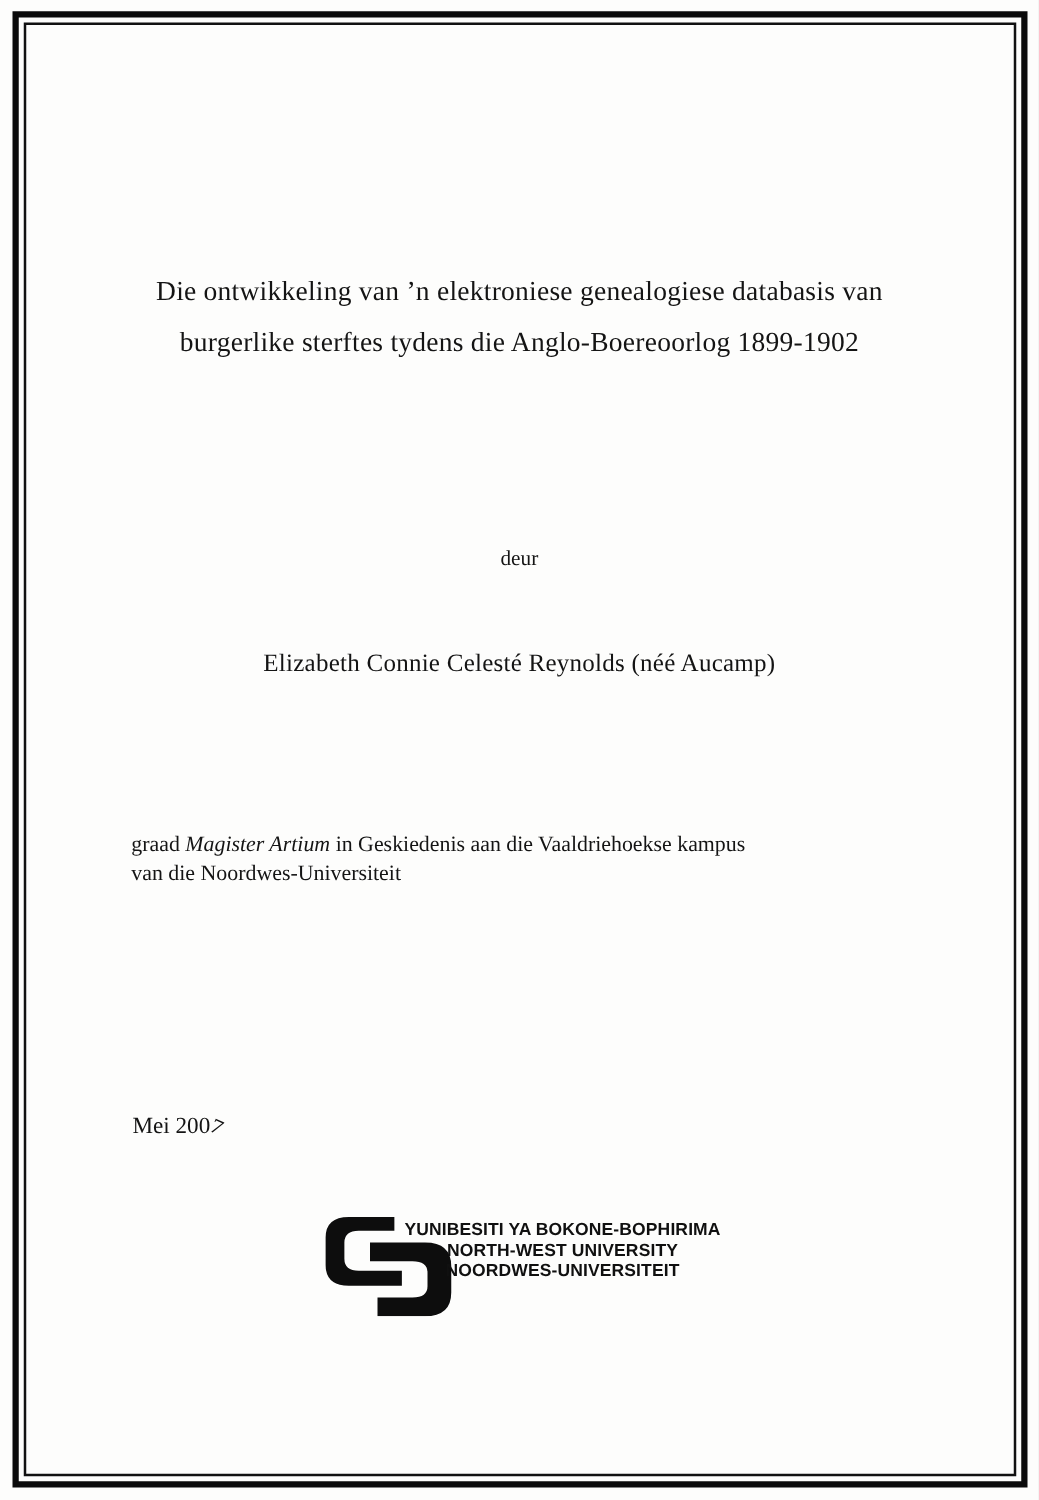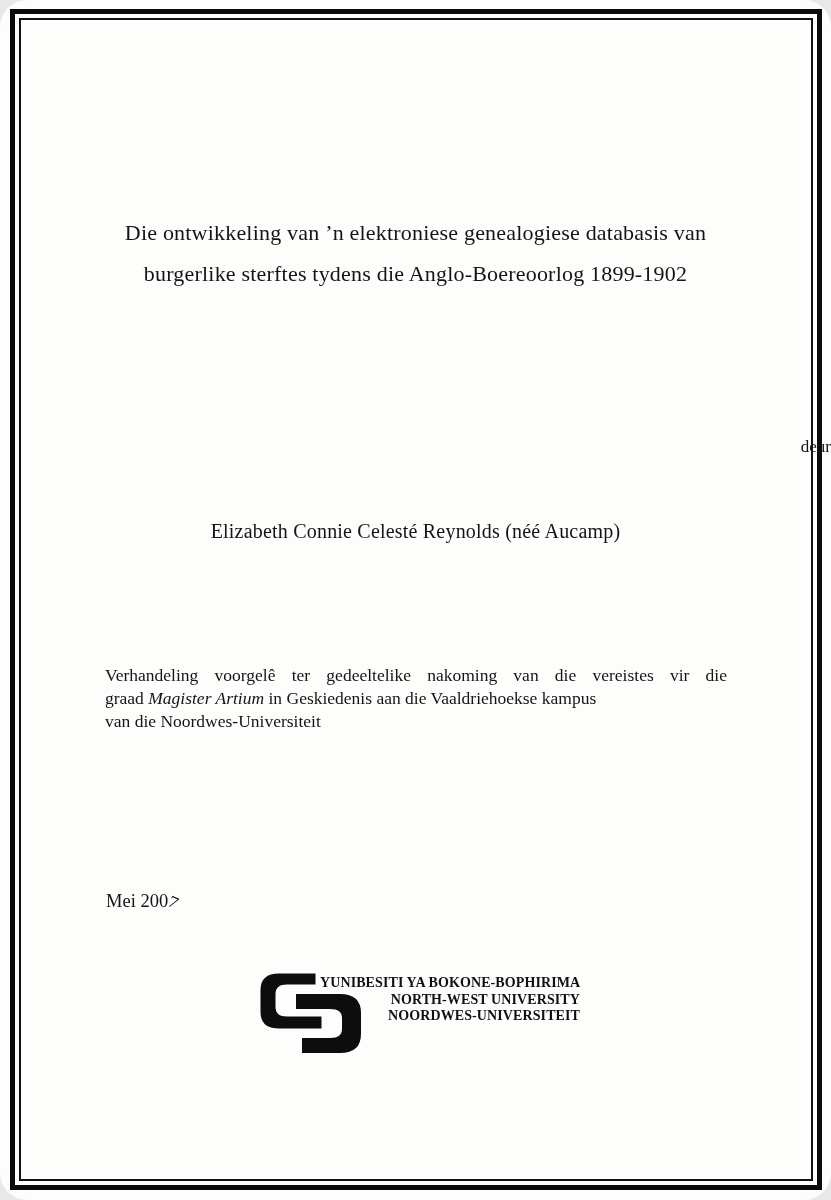--- a/index.html
+++ b/index.html
@@ -8,21 +8,20 @@
     background: #e8e8e8;
   }
   .page {
     position: relative;
     width: 831px;
     height: 1200px;
     background: #fdfdfc;
     color: #141414;
     font-family: "Liberation Serif", "DejaVu Serif", serif;
     overflow: hidden;
-    border-radius: 27px;
   }
   .frame-outer {
     position: absolute;
     left: 10px; top: 9px; right: 9px; bottom: 10px;
     border: 5px solid #0b0b0b;
     pointer-events: none;
   }
   .frame-inner {
     position: absolute;
     left: 19px; top: 18px; right: 18px; bottom: 19px;
@@ -38,21 +37,21 @@
     letter-spacing: 0.2px;
   }
   .title-line {
     line-height: 41px;
     white-space: nowrap;
   }
   .byline {
     position: absolute;
     left: 0; right: 0;
     top: 437px;
-    text-align: right;
+    text-align: center;
     font-size: 17px;
   }
   .author {
     position: absolute;
     left: 0; right: 0;
     top: 520px;
     text-align: center;
     font-size: 20px;
     letter-spacing: 0.2px;
   }
@@ -94,22 +93,22 @@
   .logo-mark {
     position: absolute;
     left: 0;
     top: 0;
   }
   .logo-text {
     position: absolute;
     left: 62px;
     top: 4px;
     width: 260px;
-    text-align: right;
-    font-family: Liberation Serif, serif;
+    text-align: center;
+    font-family: Liberation Sans, sans-serif;
     font-size: 14px;
     font-weight: 700;
     line-height: 16.5px;
     letter-spacing: 0.1px;
     color: #101010;
     white-space: nowrap;
   }
 </style>
 </head>
 <body>
@@ -122,21 +121,20 @@
   <div class="title-block">
     <div class="title-line">Die ontwikkeling van ’n elektroniese genealogiese databasis van</div>
     <div class="title-line">burgerlike sterftes tydens die Anglo-Boereoorlog 1899-1902</div>
   </div>
 
   <div class="byline">deur</div>
 
   <div class="author">Elizabeth Connie Celesté Reynolds (néé Aucamp)</div>
 
   <div class="statement">
-    <div class="justified-line">Verhandeling voorgelê ter gedeeltelike nakoming van die vereistes vir die</div>
     <div><span>graad </span><span class="italic">Magister Artium</span><span> in Geskiedenis aan die Vaaldriehoekse kampus</span></div>
     <div>van die Noordwes-Universiteit</div>
   </div>
 
   <div class="supervisor-block">
     <div><span>Mei 200</span><span class="year-seven">7</span></div>
   </div>
 
   <div class="logo">
     <svg class="logo-mark" width="104" height="82" viewBox="0 0 104 82" aria-hidden="true">

